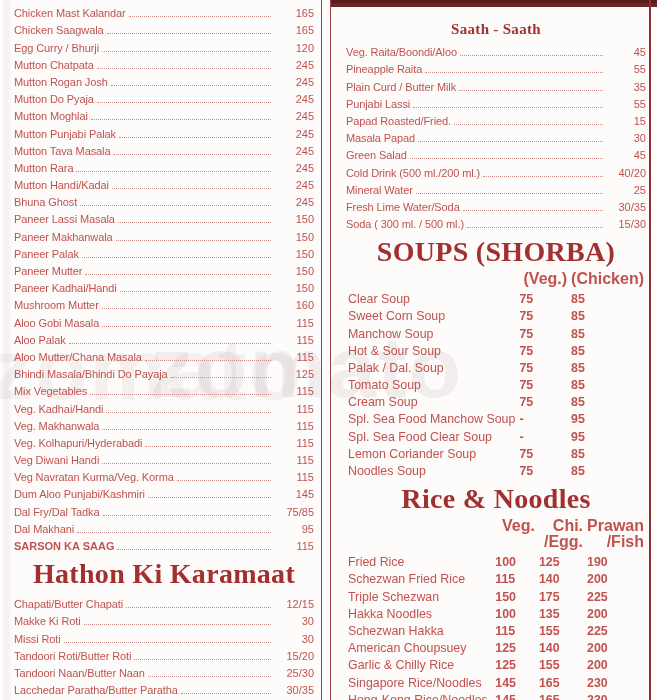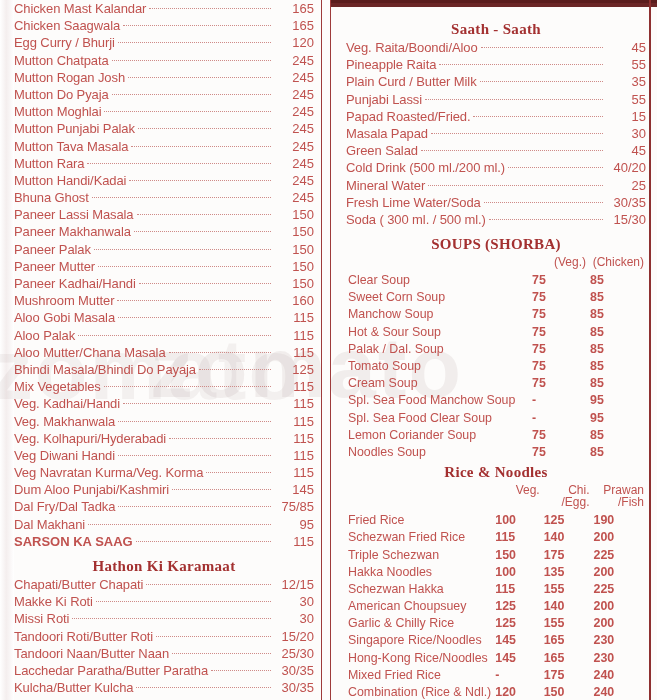--- a/index.html
+++ b/index.html
@@ -62,31 +62,31 @@
   .divider.b{left:330px;}
   .edge-right{
     position:absolute;top:0;left:649px;height:700px;width:2px;background:#8e3030;
   }
 
   h2.section{
     margin:6px 0 3px 0;
     text-align:center;
     font-family:"Liberation Serif", serif;
     font-weight:700;
-    font-size:15px;
+    font-size:28px;
     color:#a33030;
     letter-spacing:0.3px;
   }
   h2.section.saath{font-size:15px;margin-top:15px;}
 
   
   ul.menu{list-style:none;margin:0;padding:0;}
   ul.menu li{
-    display:flex;
-    font-size:13px;
+    display:flex;align-items:flex-end;
+    font-size:11px;
     color:#c0524f;
     line-height:1;
     height:17.2px;
     white-space:nowrap;
   }
   ul.menu li .nm{
     flex:0 0 auto;
     letter-spacing:-0.1px;
   }
   ul.menu li .dots{
@@ -104,22 +104,22 @@
     color:#c0524f;
   }
   ul.menu li.caps .nm{font-weight:700;letter-spacing:0px;}
 
   
   table.ptab{
     border-collapse:collapse;width:100%;
     font-size:12.4px;color:#c0524f;
   }
   table.ptab th{
-    font-weight:400;
-    font-size:12px;
+    font-weight:700;
+    font-size:16px;
     text-align:right;
     padding:0 2px 1px 2px;
     color:#c0524f;
     line-height:1.02;
     white-space:nowrap;
   }
   table.ptab th.nmh{text-align:left;}
   table.ptab td{
     padding:0 2px;
     line-height:1;

